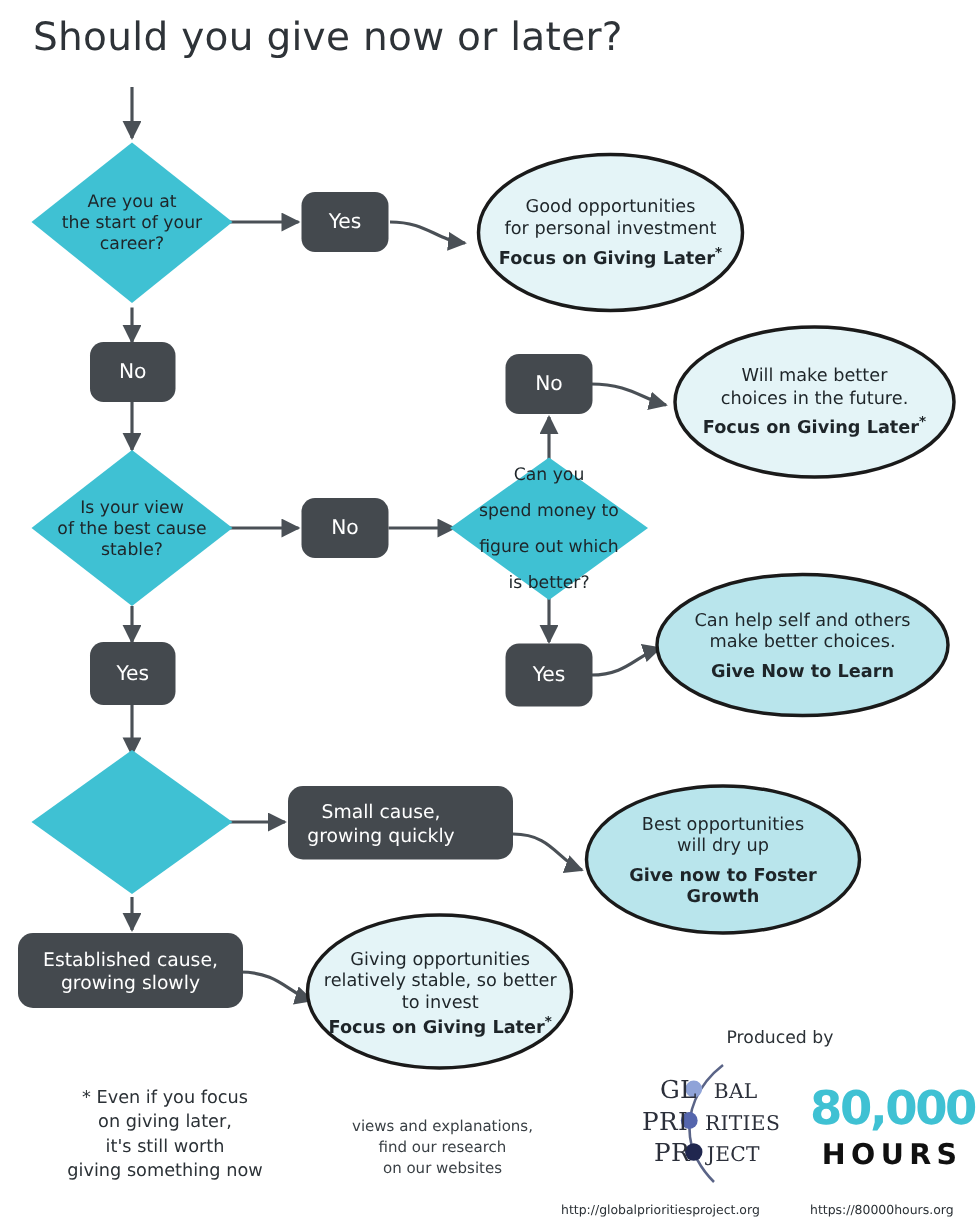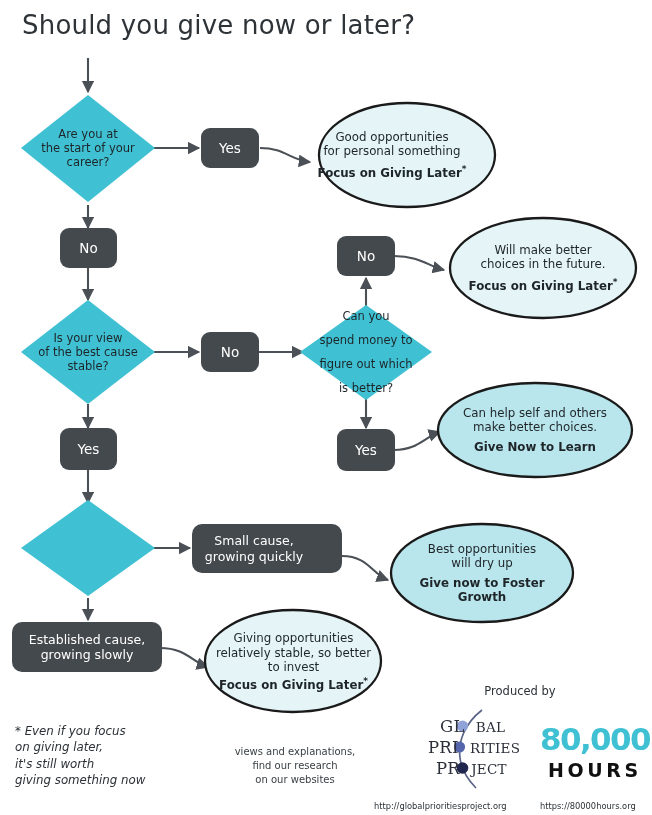--- a/index.html
+++ b/index.html
@@ -74,22 +74,22 @@
   .star {
     font-size: 9px;
     vertical-align: super;
     font-weight: bold;
   }
 
   
   .footnote {
     font-size: 11.8px;
     color: #2b3136;
+    text-align: center;
     line-height: 1.38;
-    font-style: italic;
   }
   .small-note {
     font-size: 10px;
     color: #3a4045;
     text-align: center;
     line-height: 1.42;
   }
   .produced-by {
     font-size: 11.5px;
     color: #2b3136;
@@ -257,23 +257,23 @@
   </div>
   <div class="abs shape-text boxlabel-text small" style="left:192px; top:524px; width:124px; height:49px;">
     <div>Small cause,</div>
     <div>growing quickly</div>
   </div>
   <div class="abs shape-text boxlabel-text small" style="left:12px; top:622px; width:150px; height:50px;">
     <div>Established cause,</div>
     <div>growing slowly</div>
   </div>
 
-  <div class="abs shape-text ellipse-text" style="left:304px; top:118px; width:176px; height:74px;align-items:center;">
+  <div class="abs shape-text ellipse-text" style="left:319px; top:118px; width:176px; height:74px;align-items:center;">
     <div>Good opportunities</div>
-    <div>for personal something</div>
+    <div>for personal investment</div>
     <div class="bold"><span>Focus on Giving Later</span><span class="star">*</span></div>
   </div>
 
   <div class="abs shape-text ellipse-text" style="left:452px; top:231px; width:182px; height:74px;">
     <div>Will make better</div>
     <div>choices in the future.</div>
     <div class="bold"><span>Focus on Giving Later</span><span class="star">*</span></div>
   </div>
 
   <div class="abs shape-text ellipse-text" style="left:443px; top:394px; width:184px; height:72px;">

